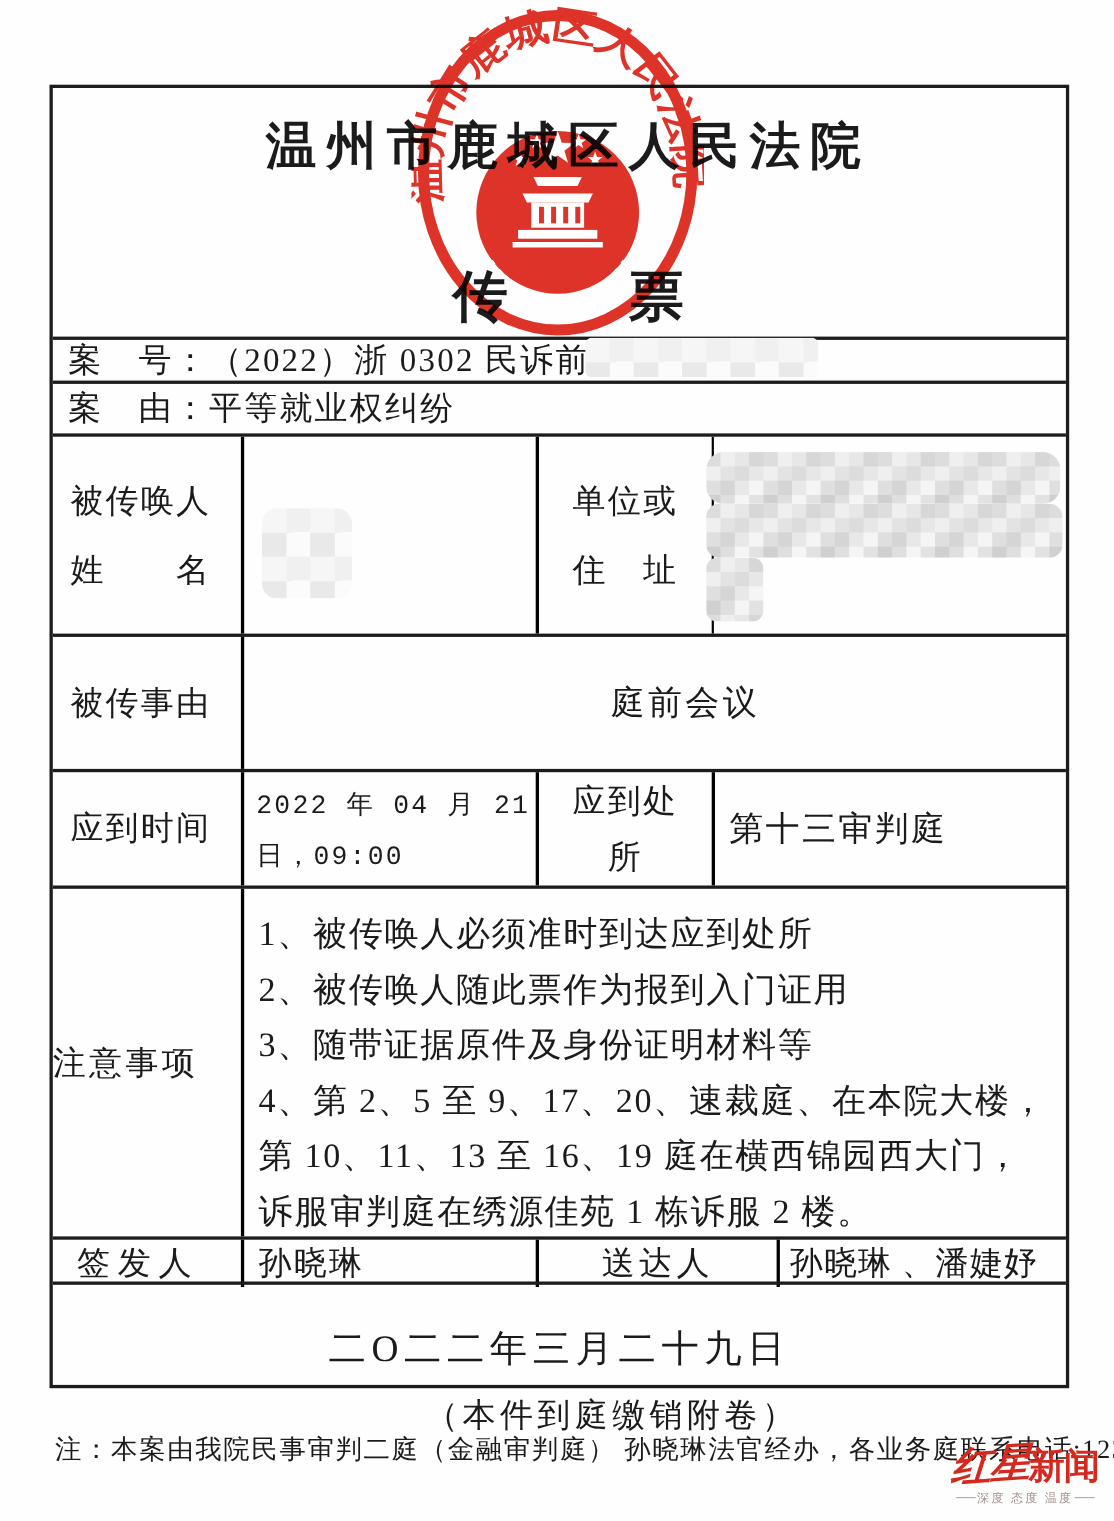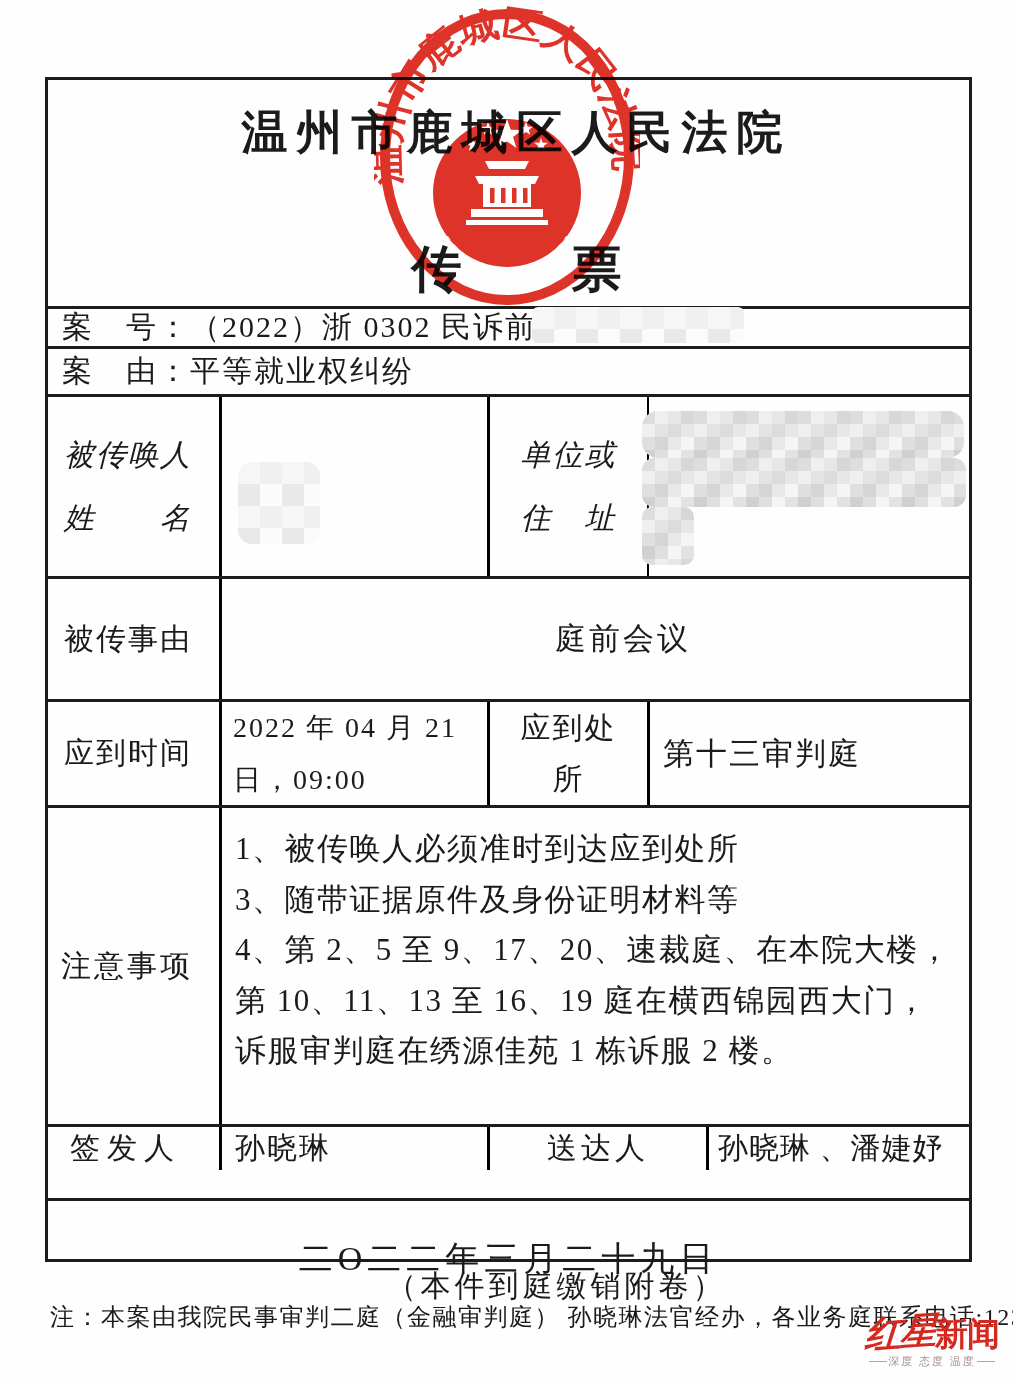--- a/index.html
+++ b/index.html
@@ -29,52 +29,52 @@
   }
   .doc-title {
     position:absolute; top:156px; left:0; width:100%;
     display:flex; justify-content:center; gap:110px;
     font-size:50px; font-weight:bold; transform:translateX(8px);
   }
 
   
   .r-caseno { top:226px; height:40px; }
   .r-cause  { top:266px; height:48px; }
-  .r-person { top:314px; height:182px;font-style:italic; }
+  .r-person { top:314px; height:182px; }
   .r-reason { top:496px; height:123px; }
   .r-time   { top:619px; height:106px; }
   .r-notes  { top:725px; height:319px; }
   .r-sign   { top:1044px; height:46px; }
-  .r-date   { top:1118px; height:89px; border-top:3px solid #1c1c1c; }
+  .r-date   { top:1085px; height:89px; border-top:3px solid #1c1c1c; }
 
   .inline-row { display:flex; align-items:center; padding-left:14px;
     font-size:30px; letter-spacing:2px; white-space:nowrap; }
 
   .two-line { display:flex; flex-direction:column; justify-content:center;
     gap:22px; font-size:30px; letter-spacing:2px; }
   .two-line div { white-space:nowrap; }
 
   .c-plabel  { left:0; width:171px; padding-left:16px; }
   .c-name    { left:171px; width:268px; }
   .c-unit    { left:439px; width:160px; align-items:center; text-align:center; }
   .c-addr    { left:599px; width:322px; }
 
   .c-rlabel  { left:0; width:171px; display:flex; align-items:center;
                padding-left:16px; font-size:30px; letter-spacing:2px; }
   .c-rvalue  { left:171px; width:750px; display:flex; align-items:center;
                justify-content:center; padding-left:55px;
                font-size:31px; letter-spacing:3px; }
 
-  .c-time    { left:171px; width:220px; gap:14px; padding-left:11px; font-size:28px; }
+  .c-time    { left:171px; width:220px; gap:14px; padding-left:11px; font-size:24px;font-family:Liberation Mono, monospace; }
   .c-place-l { left:439px; width:160px; gap:10px; align-items:center; text-align:center; }
   .c-place-v { left:599px; width:322px; display:flex; align-items:center;
                padding-left:13px; font-size:31px; letter-spacing:2px; }
 
   .c-nlabel  { left:0; width:163px; display:flex; align-items:center;
-               padding-left:13px; font-size:30px; letter-spacing:3px; }
+               padding-left:0; font-size:30px; letter-spacing:3px; }
   .c-ncontent{ left:171px; width:750px; padding:16px 0 0 13px; }
   .note-line { font-size:31px; letter-spacing:1.5px; line-height:50.5px; white-space:nowrap; }
 
   .c-slabel  { left:0; width:171px; display:flex; align-items:center;
                padding-left:22px; font-size:30px; letter-spacing:7px;border-radius:21px; }
   .c-issuer  { left:171px; width:268px; display:flex; align-items:center;
                padding-left:13px; font-size:30px; letter-spacing:2px; }
   .c-server-l{ left:439px; width:219px; display:flex; align-items:center;
                justify-content:center; font-size:30px; letter-spacing:4px; }
   .c-server-v{ left:658px; width:263px; display:flex; align-items:center;
@@ -178,20 +178,21 @@
         <div>应到处</div>
         <div>所</div>
       </div>
       <div class="cell c-place-v">第十三审判庭</div>
     </div>
 
     <div class="row r-notes">
       <div class="cell first c-nlabel">注意事项</div>
       <div class="cell c-ncontent">
         <div class="note-line">1、被传唤人必须准时到达应到处所</div>
+        <div class="note-line">2、被传唤人随此票作为报到入门证用</div>
         <div class="note-line">3、随带证据原件及身份证明材料等</div>
         <div class="note-line">4、第 2、5 至 9、17、20、速裁庭、在本院大楼，</div>
         <div class="note-line">第 10、11、13 至 16、19 庭在横西锦园西大门，</div>
         <div class="note-line">诉服审判庭在绣源佳苑 1 栋诉服 2 楼。</div>
       </div>
     </div>
 
     <div class="row r-sign">
       <div class="cell first c-slabel">签发人</div>
       <div class="cell c-issuer">孙晓琳</div>

